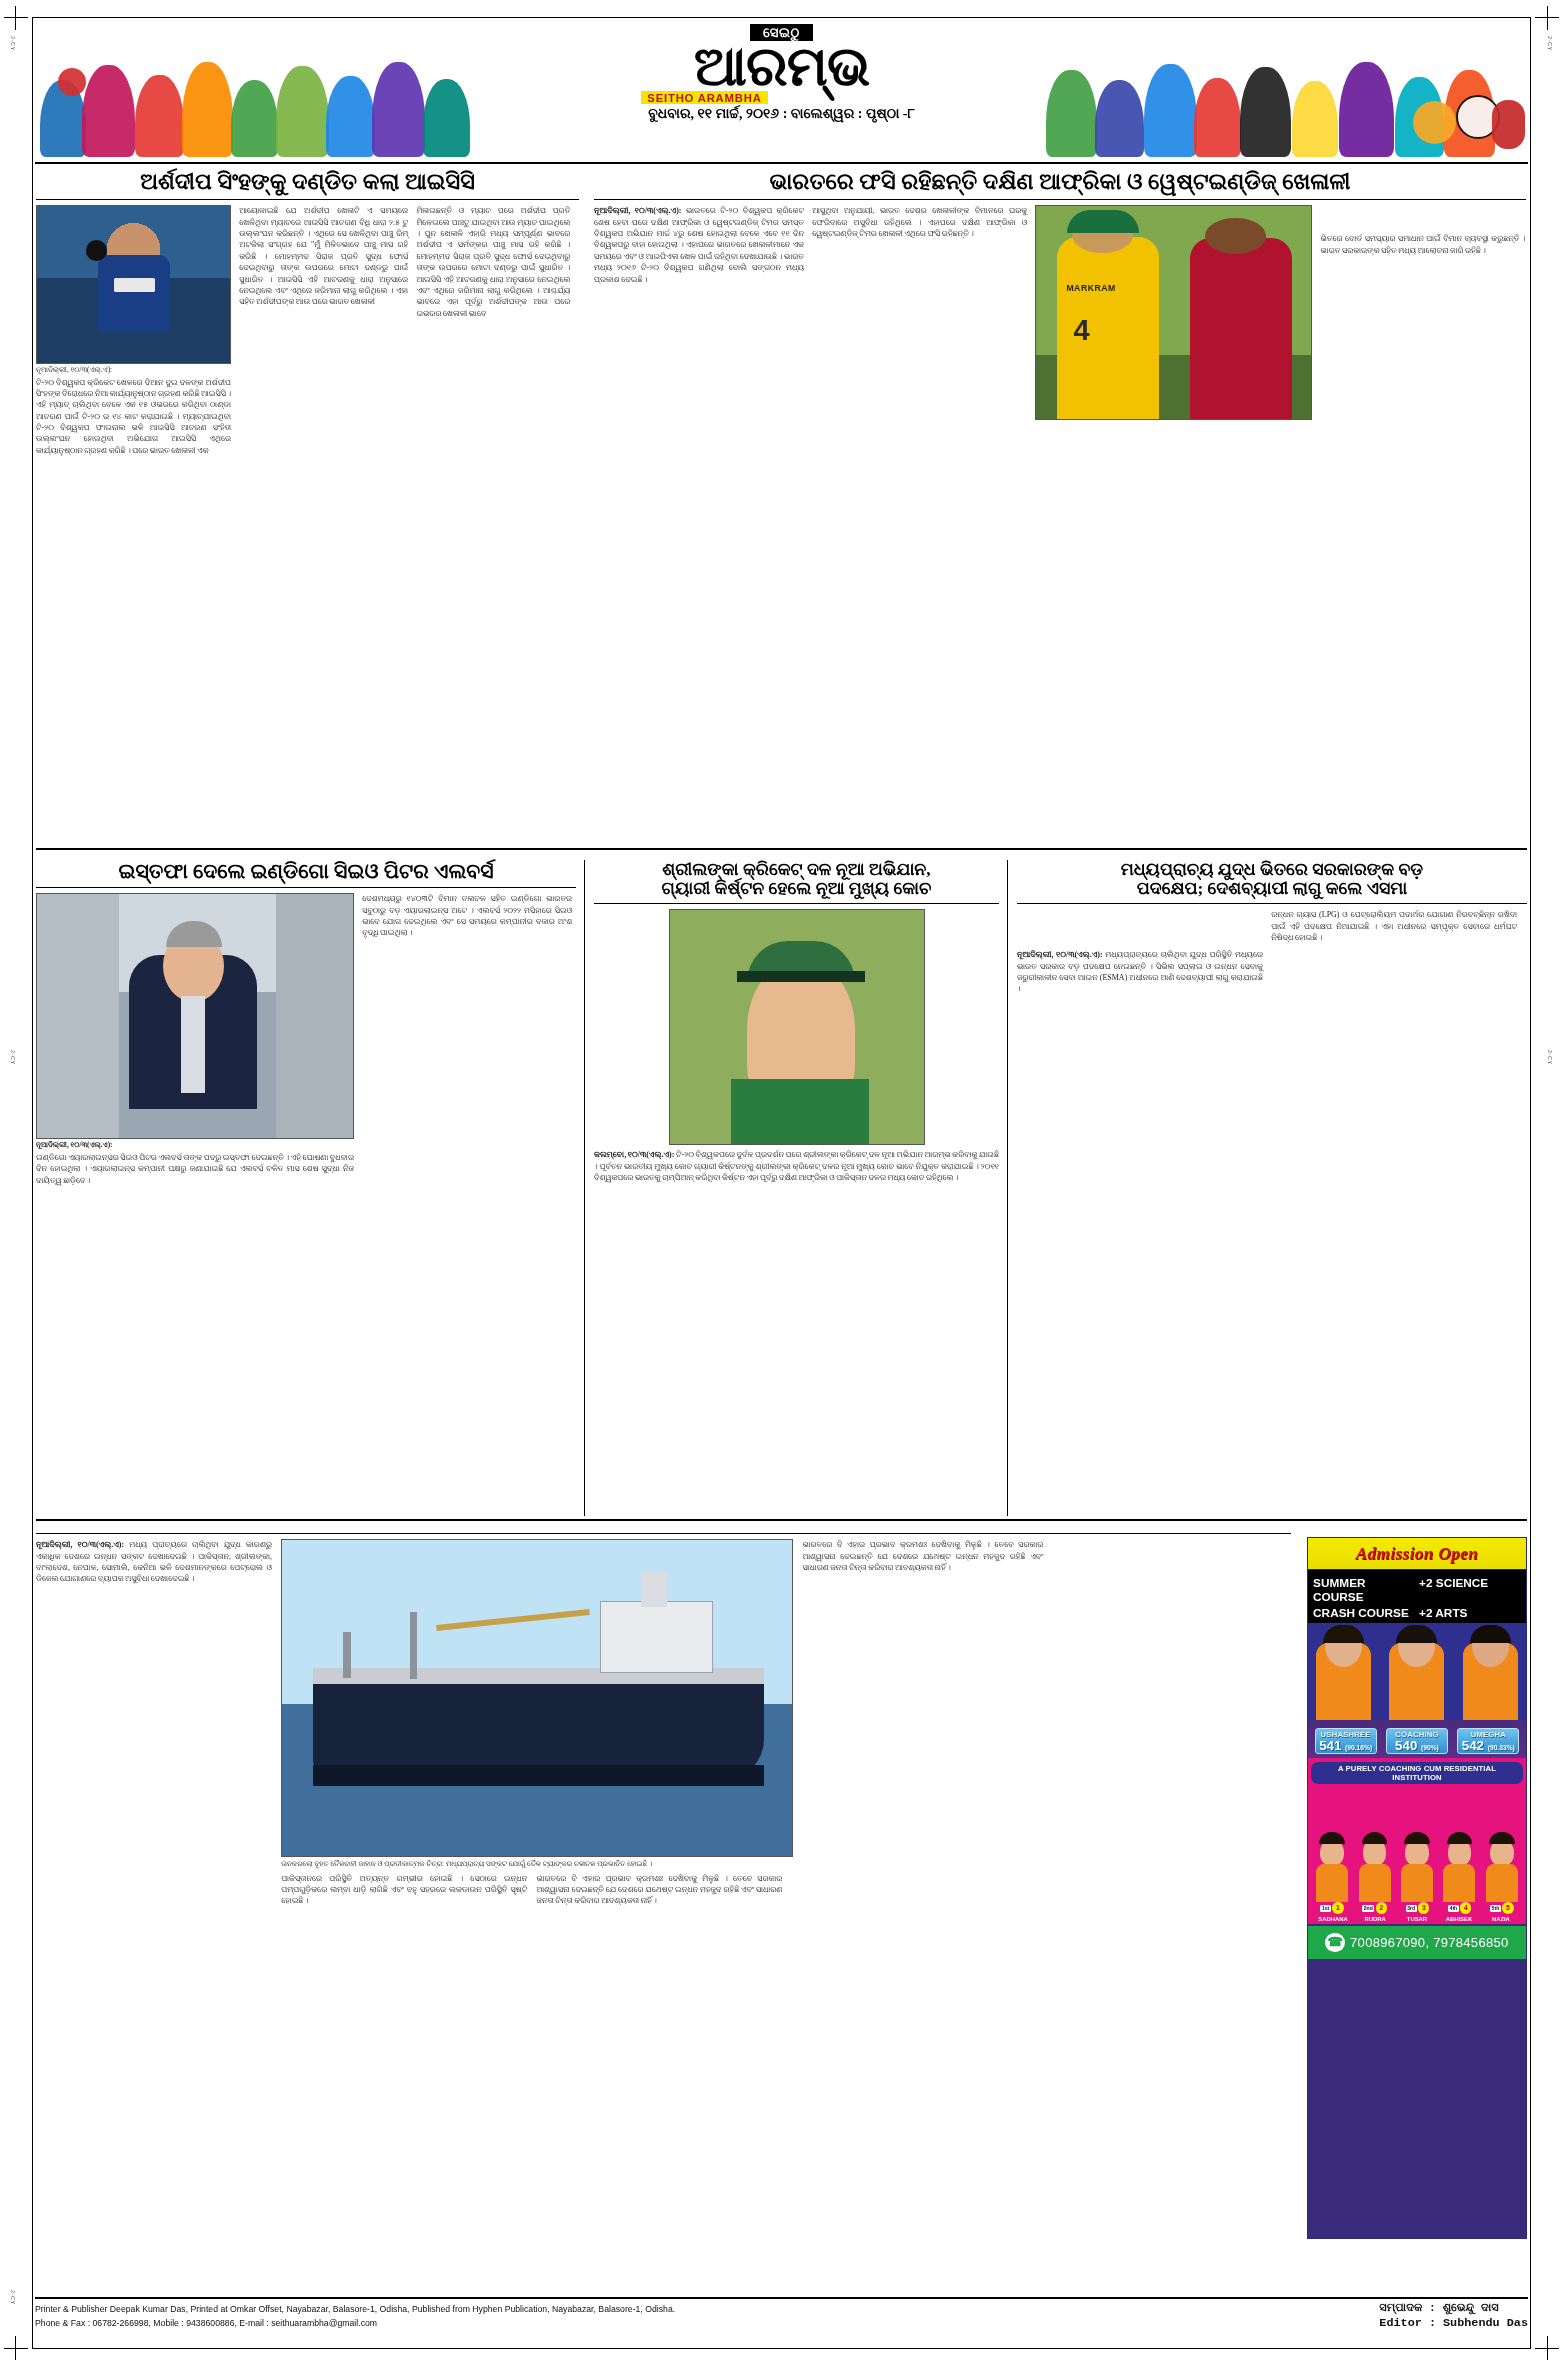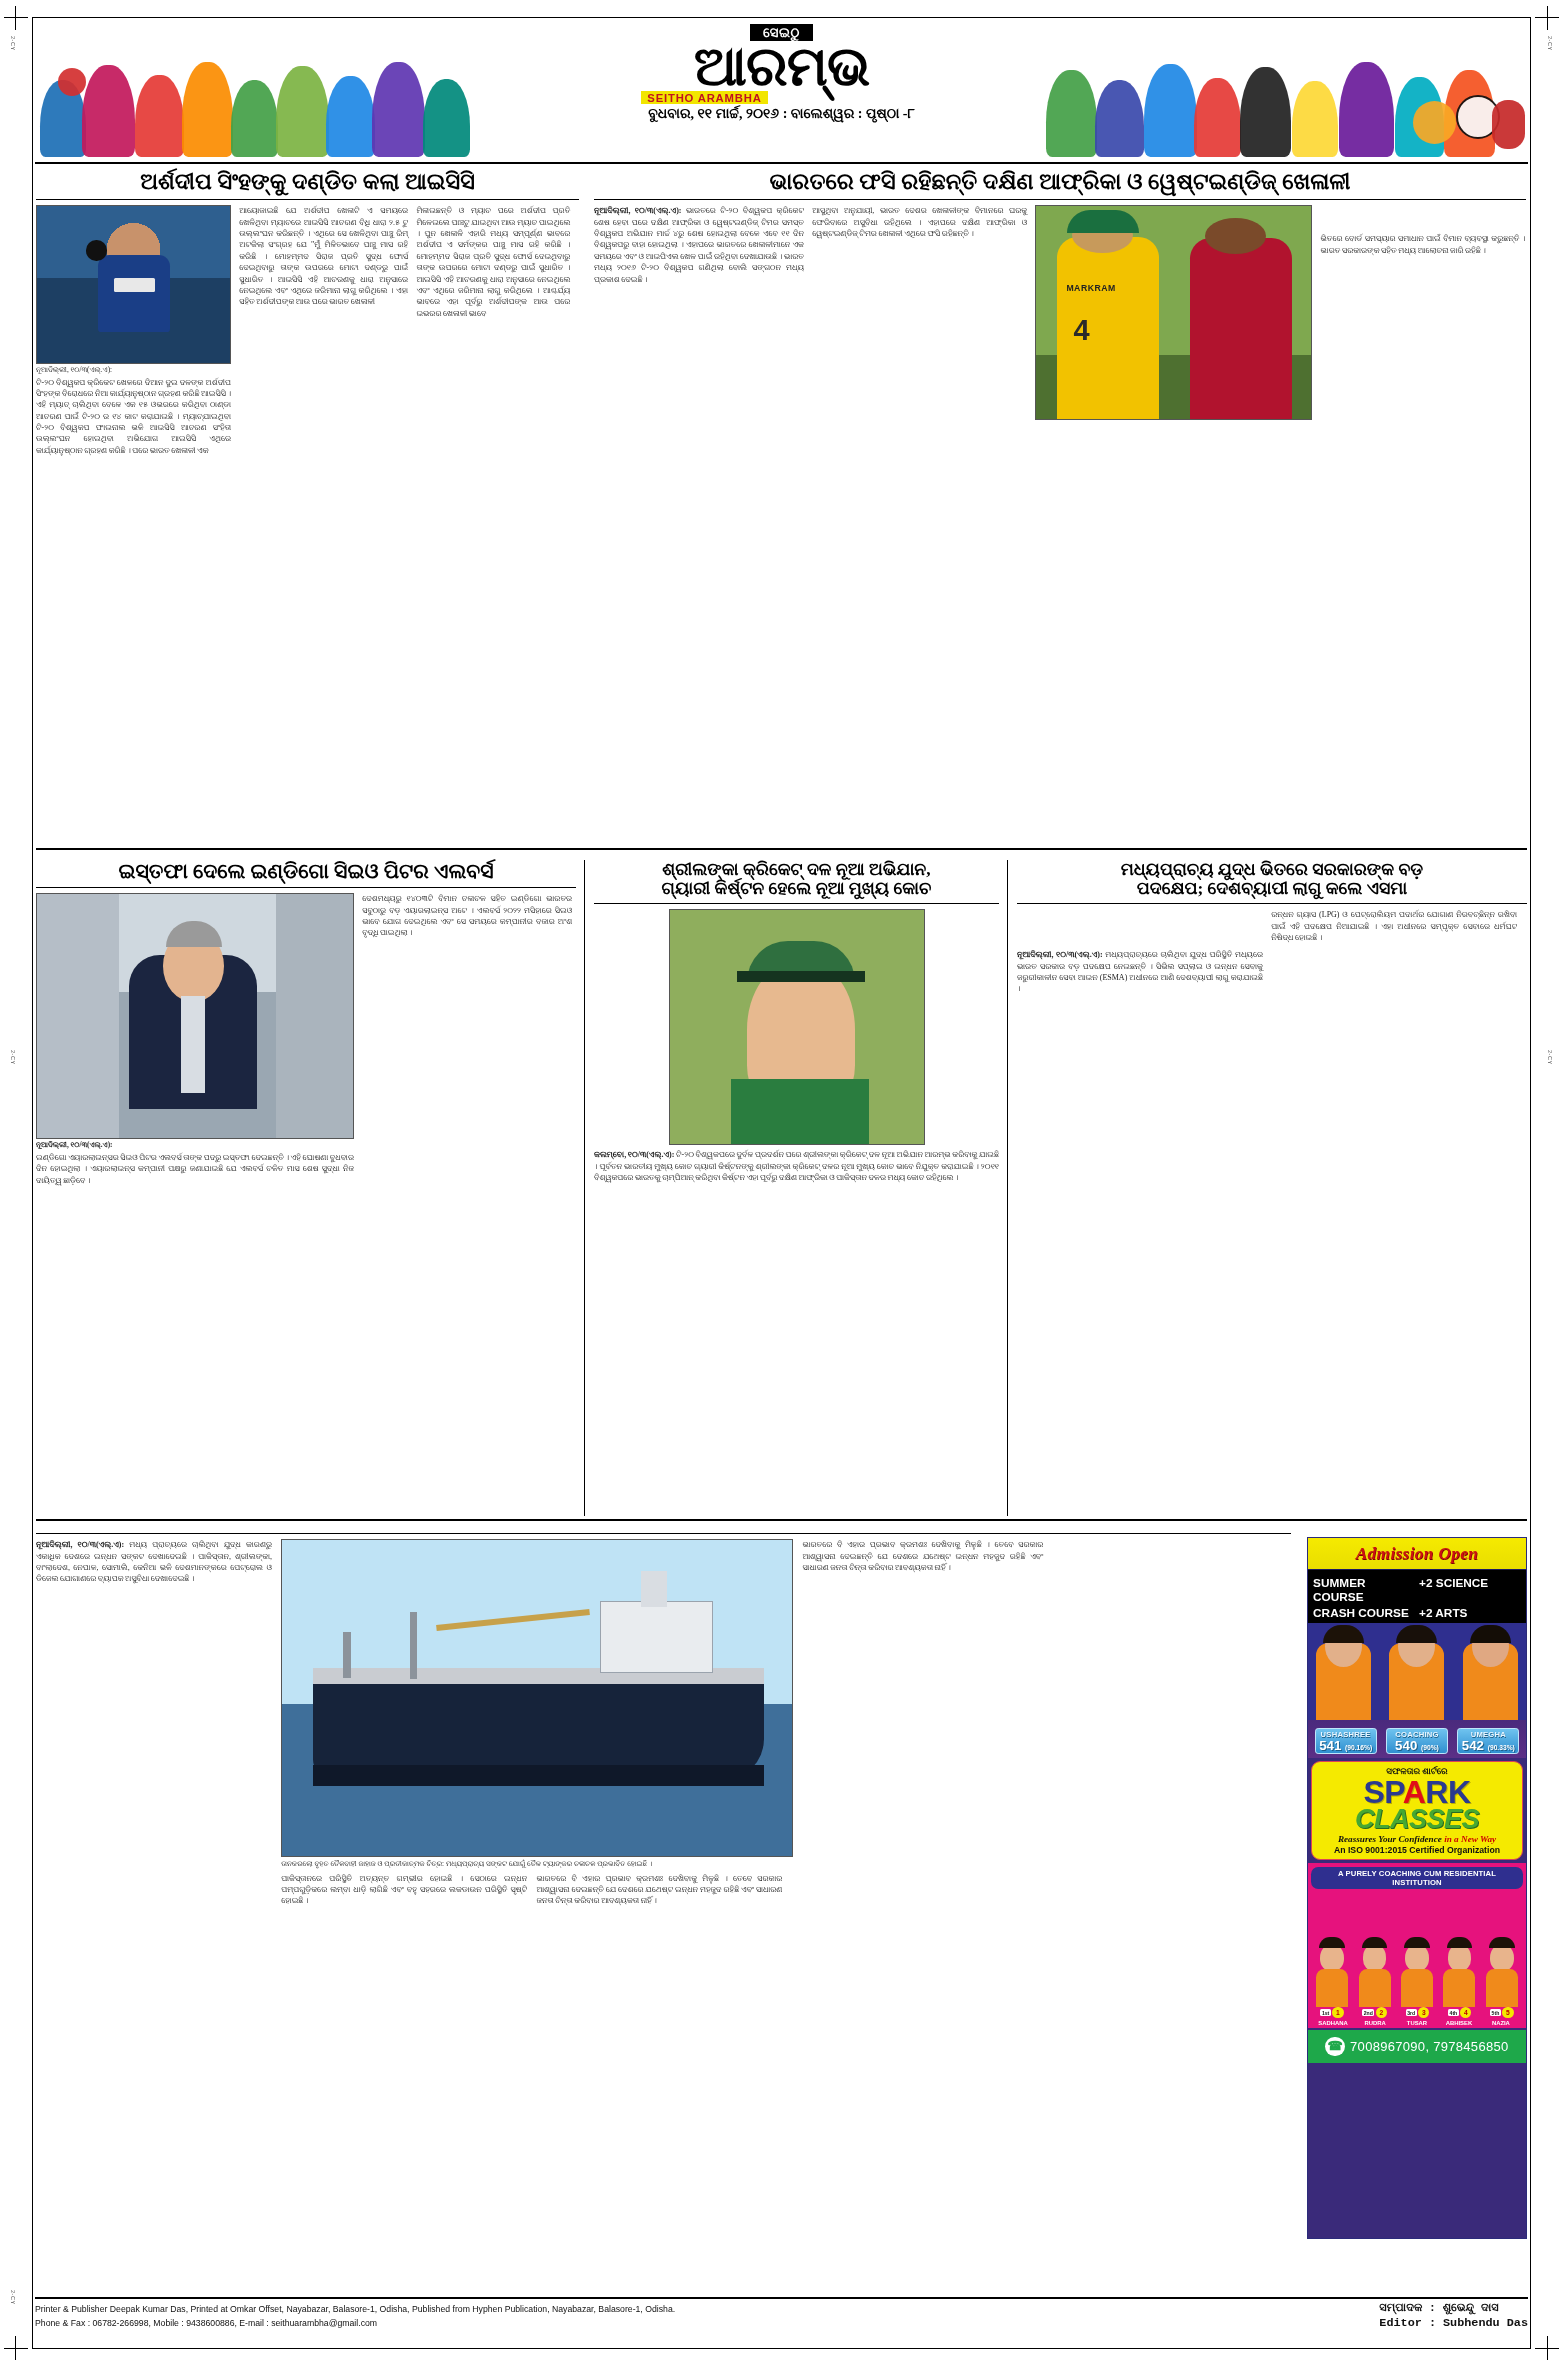--- a/index.html
+++ b/index.html
@@ -475,27 +475,20 @@
         <div class="sc"><span>540</span>
           <span class="pc">(90%)</span></div>
       </div>
       <div class="score-tile">
         <div class="nm">UMEGHA</div>
         <div class="sc"><span>542</span>
           <span class="pc">(90.33%)</span></div>
       </div>
     </div>
 
-    <div class="ad-logo">
-      <div class="od-line">ସଫଳତାର ଶାର୍ଟରେ</div>
-      <div class="spark"><span>SP</span><span class="a">A</span><span>RK</span></div>
-      <div class="classes">CLASSES</div>
-      <div class="tag"><span>Reassures Your Confidence</span> <span style="color:#c00;">in a New Way</span></div>
-      <div class="iso">An ISO 9001:2015 Certified Organization</div>
-    </div>
 
     <div class="ad-pinkband">
       <div class="ad-pill">A PURELY COACHING CUM RESIDENTIAL INSTITUTION</div>
 
       <div class="ad-faces">
         <div class="face">
             <div class="hair"></div>
             <div class="head"></div>
             <div class="body"></div>
           </div>

